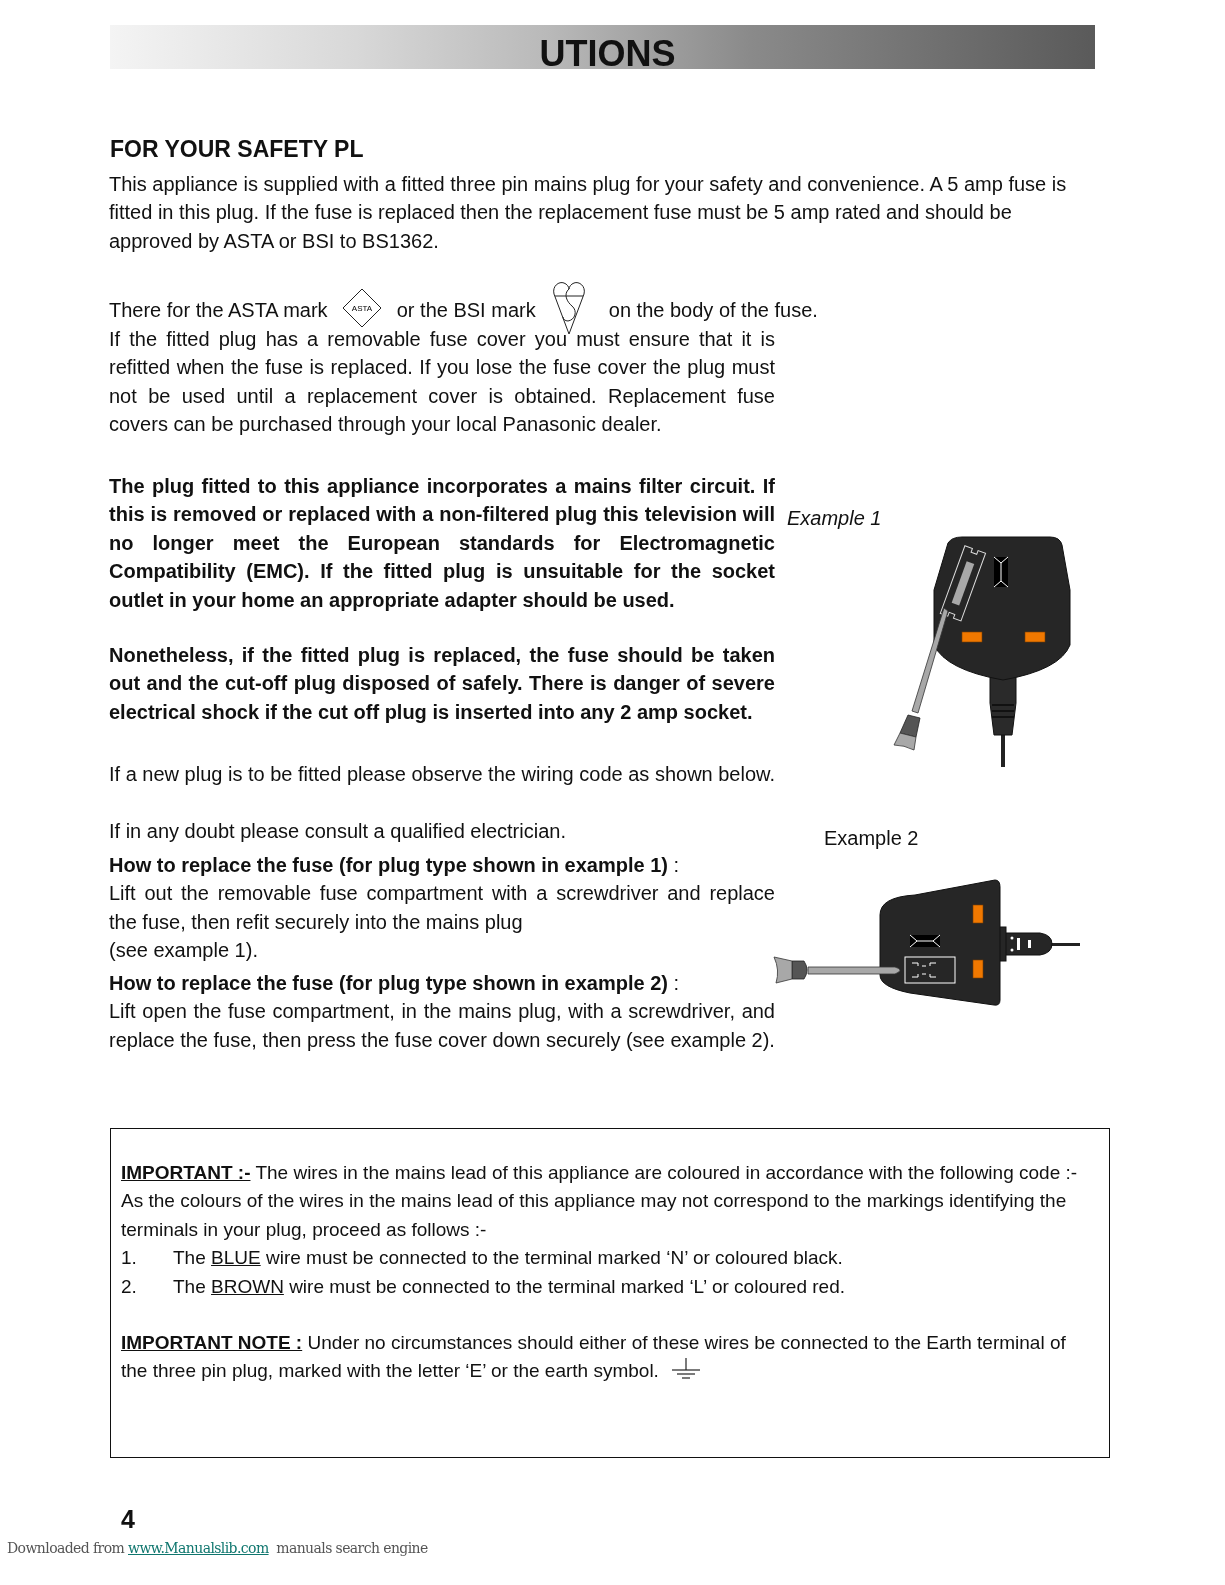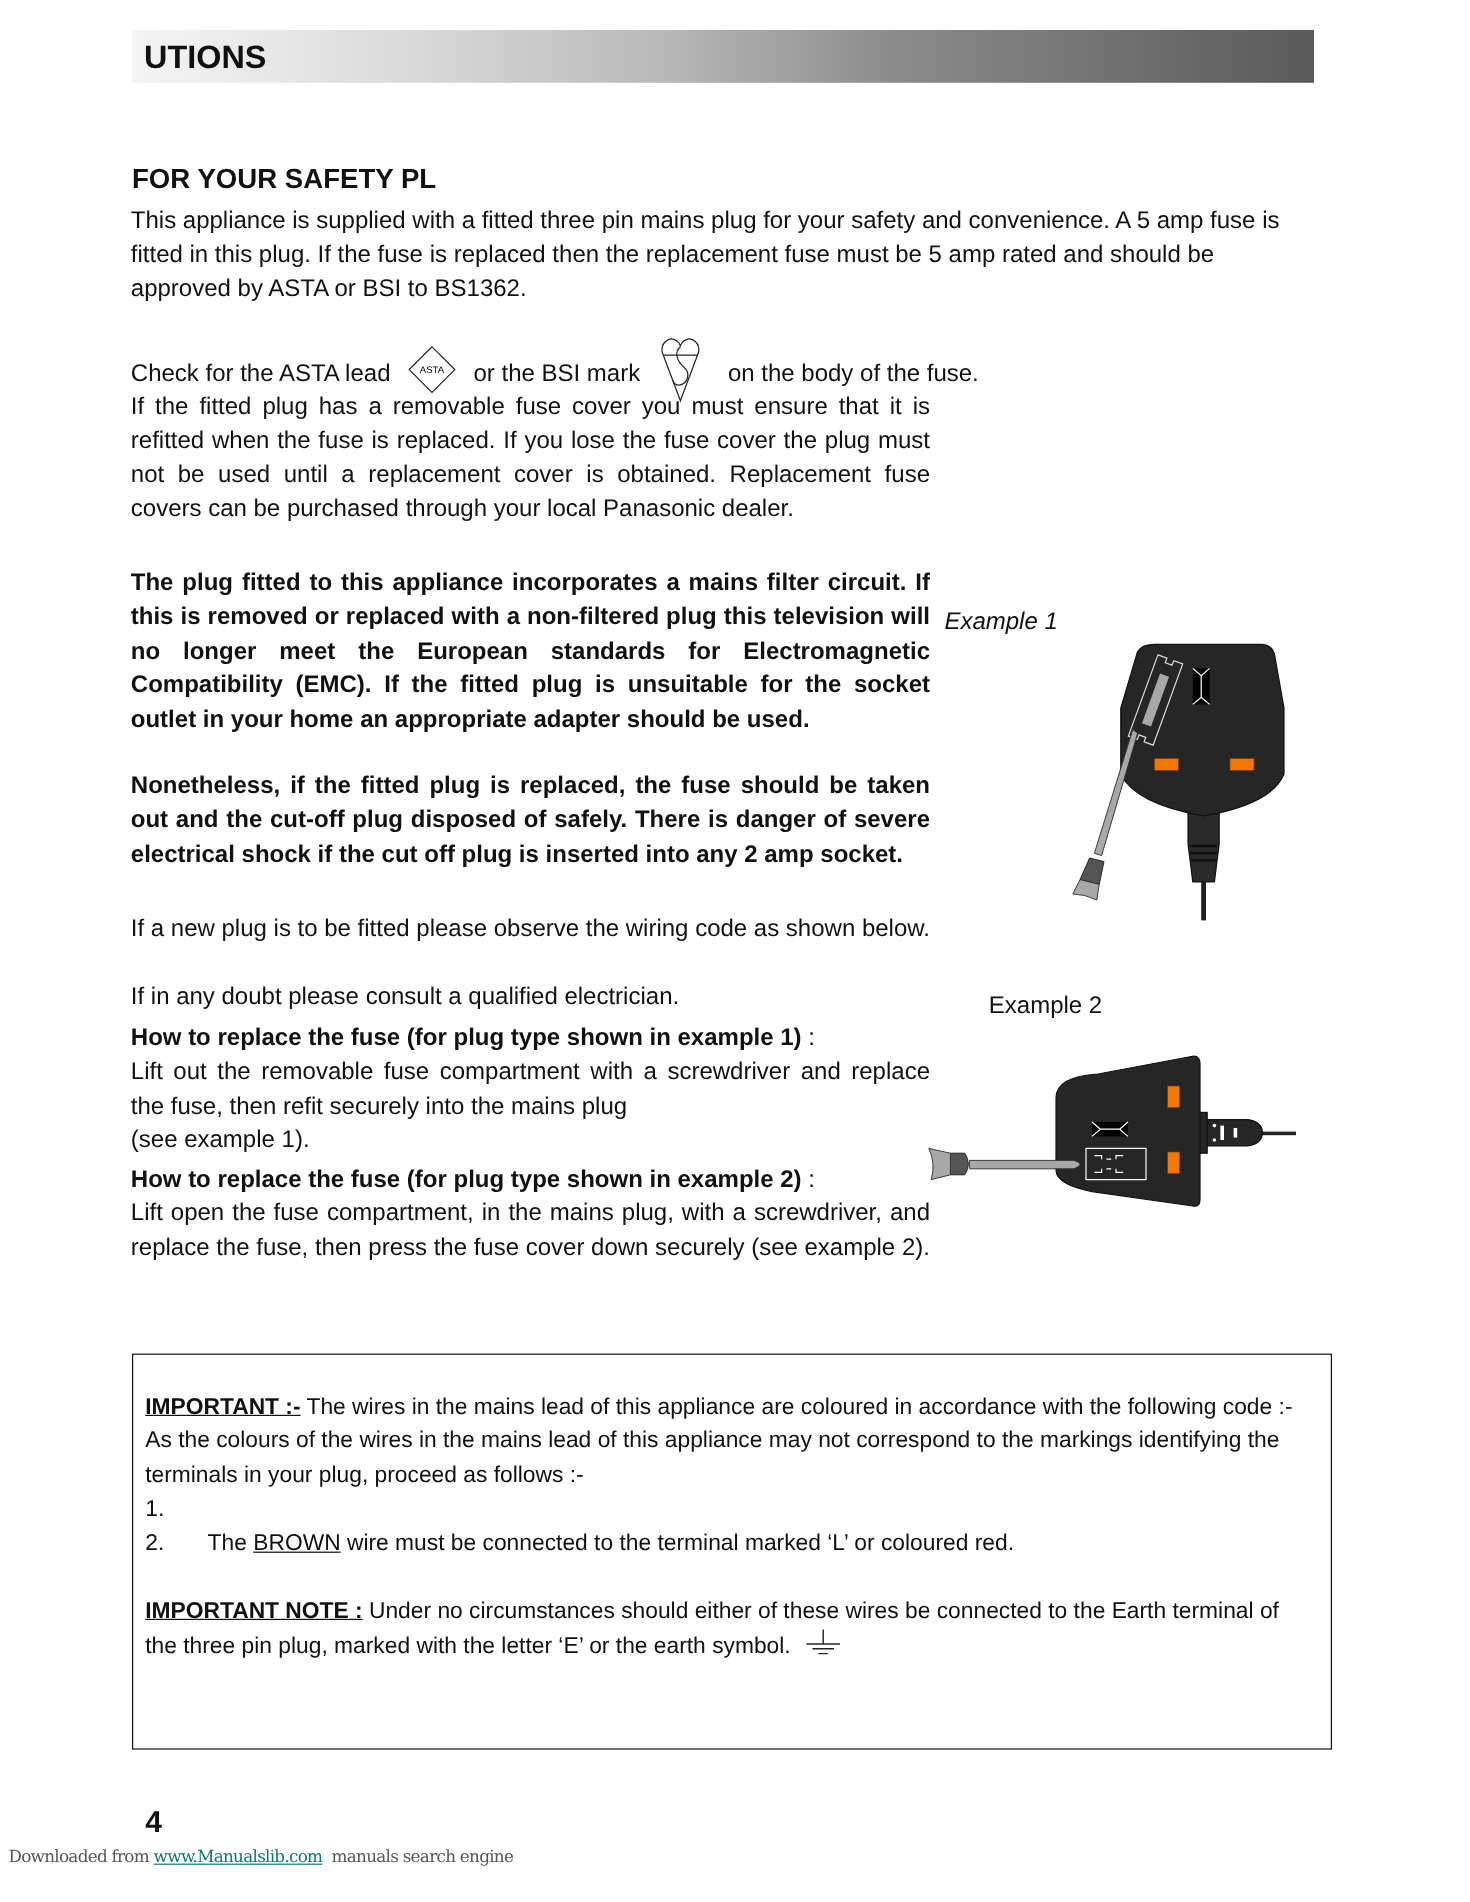--- a/index.html
+++ b/index.html
@@ -5,22 +5,22 @@
   html, body { margin: 0; padding: 0; background: #ffffff; }
   body {
     width: 1225px; height: 1585px; position: relative; overflow: hidden;
     font-family: "Liberation Sans", sans-serif; color: #111;
   }
   .banner {
     position: absolute; left: 110px; top: 25px; width: 985px; height: 44px;
     background: linear-gradient(to right, #f4f4f4 0%, #d8d8d8 25%, #b8b8b8 45%, #8a8a8a 65%, #5a5a5a 100%);
   }
   .banner-title {
-    position: absolute; left: 0; right: 0; top: 8px; 
-    font-weight: bold; font-size: 27px; letter-spacing: 0px; color: #111;
+    position: absolute; left: 0; right: 0; top: 8px; text-align: center;
+    font-weight: bold; font-size: 36px; letter-spacing: 0px; color: #111;
     padding-left: 10px;
   }
   .heading {
     position: absolute; left: 110px; top: 136px; font-weight: bold; font-size: 23px;
   }
   .para {
     position: absolute; left: 109px; font-size: 20px; line-height: 28.4px;
   }
   .justify { text-align: justify; text-align-last: left; }
   .bold { font-weight: bold; }
@@ -59,21 +59,21 @@
 
 <div class="banner">
   <div class="banner-title">UTIONS</div>
 </div>
 
 <div class="heading">FOR YOUR SAFETY PL</div>
 
 <div class="para" id="p-intro">This appliance is supplied with a fitted three pin mains plug for your safety and convenience. A 5 amp fuse is fitted in this plug. If the fuse is replaced then the replacement fuse must be 5 amp rated and should be approved by ASTA or BSI to BS1362.</div>
 
 <div class="para" id="p-check">
-  <span>Check for the ASTA lead</span>
+  <span>There for the ASTA mark</span>
   <span class="inline-icon">
     <svg width="42" height="42" viewBox="0 0 42 42">
       <polygon points="21,2 40,21 21,40 2,21" fill="#fff" stroke="#222" stroke-width="1"></polygon>
       <text x="21" y="24" font-size="8" text-anchor="middle" font-family="Liberation Sans, sans-serif">ASTA</text>
     </svg>
   </span>
   <span>or the BSI mark</span>
   <span class="inline-icon" style="margin-left:10px;margin-right:16px;">
     <svg width="36" height="56" viewBox="0 0 36 56">
       <path d="M3,14 C1,6 8,1 13,3 C16,4 18,7 18,9 C18,7 20,4 23,3 C28,1 35,6 33,14 L18,54 Z" fill="#fff" stroke="#222" stroke-width="1"></path>
@@ -164,20 +164,21 @@
     <path d="M4,82 L22,86 L22,104 L6,108 Q10,95 4,82 Z" fill="#a8a8a8" stroke="#333" stroke-width="0.8"></path>
   </svg>
 </div>
 
 <div class="box">
   <div class="box-inner">
     <div><span class="bold u">IMPORTANT :-</span><span> The wires in the mains lead of this appliance are coloured in accordance with the following code :-</span></div>
     <div>As the colours of the wires in the mains lead of this appliance may not correspond to the markings identifying the terminals in your plug, proceed as follows :-</div>
     <div class="list-item">
       <span class="list-num">1.</span>
+      <span><span>The </span><span class="u">BLUE</span><span> wire must be connected to the terminal marked ‘N’ or coloured black.</span></span>
     </div>
     <div class="list-item">
       <span class="list-num">2.</span>
       <span><span>The </span><span class="u">BROWN</span><span> wire must be connected to the terminal marked ‘L’ or coloured red.</span></span>
     </div>
     <div style="height:28px;"></div>
     <div><span class="bold u">IMPORTANT NOTE :</span><span> Under no circumstances should either of these wires be connected to the Earth terminal of the three pin plug, marked with the letter ‘E’ or the earth symbol.</span>
       <span style="display:inline-block;vertical-align:middle;margin-left:6px;">
         <svg width="32" height="22" viewBox="0 0 32 22">
           <line x1="16" y1="1" x2="16" y2="13" stroke="#222" stroke-width="1.2"></line>

